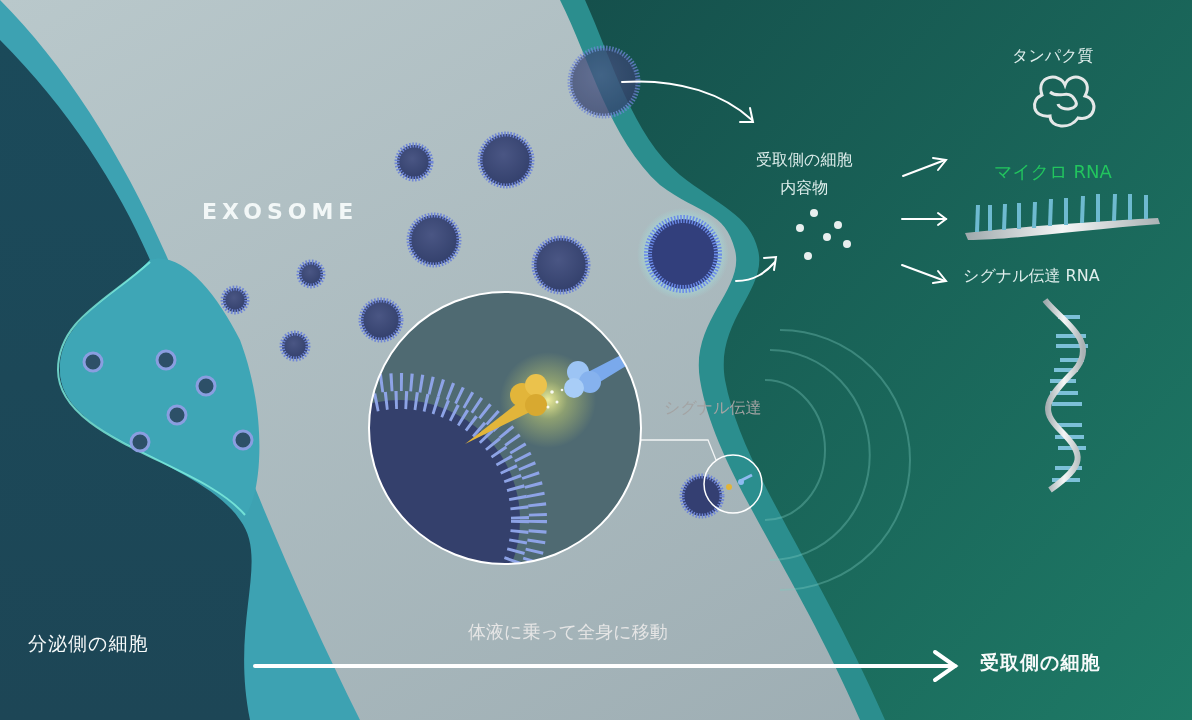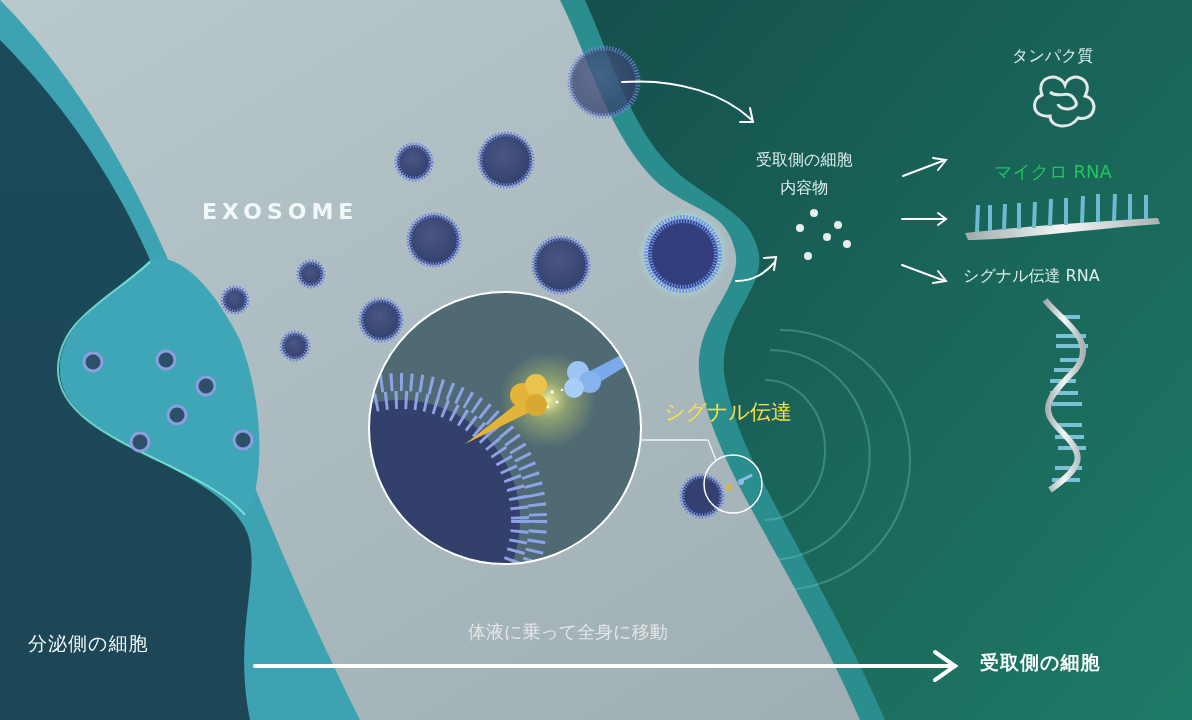--- a/index.html
+++ b/index.html
@@ -5,21 +5,21 @@
   html, body { margin: 0; padding: 0; background: #1b4f5a; }
   body { width: 1192px; height: 720px; overflow: hidden; position: relative;
          font-family: "DejaVu Sans", sans-serif; }
   svg.scene { position: absolute; left: 0; top: 0; width: 1192px; height: 720px; }
   .lbl { position: absolute; color: #f2f7f7; white-space: nowrap; }
   .lbl-exosome { left: 202px; top: 199px; font-size: 22px; letter-spacing: 5px; font-weight: 700; }
   .lbl-contents { left: 756px; top: 146px; font-size: 16px; text-align: center; line-height: 28px; color: #dfeeec; }
   .lbl-protein { left: 1012px; top: 46px; font-size: 16px; color: #dfeeec; }
   .lbl-mirna { left: 994px; top: 160px; font-size: 18px; color: #22c55e; }
   .lbl-mrna { left: 963px; top: 266px; font-size: 16px; color: #dfeeec; }
-  .lbl-signal { left: 664px; top: 398px; font-size: 21px; color: #fde047; }
+  .lbl-signal { left: 664px; top: 398px; font-size: 16px; color: #a3a3a3; }
   .lbl-move { left: 468px; top: 620px; font-size: 18px; color: #e5e5e5; }
   .lbl-secrete { left: 28px; top: 631px; font-size: 19px; color: #f7fafa; letter-spacing: 1px; }
   .lbl-receive { left: 980px; top: 650px; font-size: 19px; color: #f7fafa; letter-spacing: 1px; font-weight: bold; }
 </style>
 </head>
 <body>
 
 <svg class="scene" viewBox="0 0 1192 720" xmlns="http://www.w3.org/2000/svg">
   <defs>
     <linearGradient id="fluidGrad" x1="0" y1="0" x2="1" y2="1">

